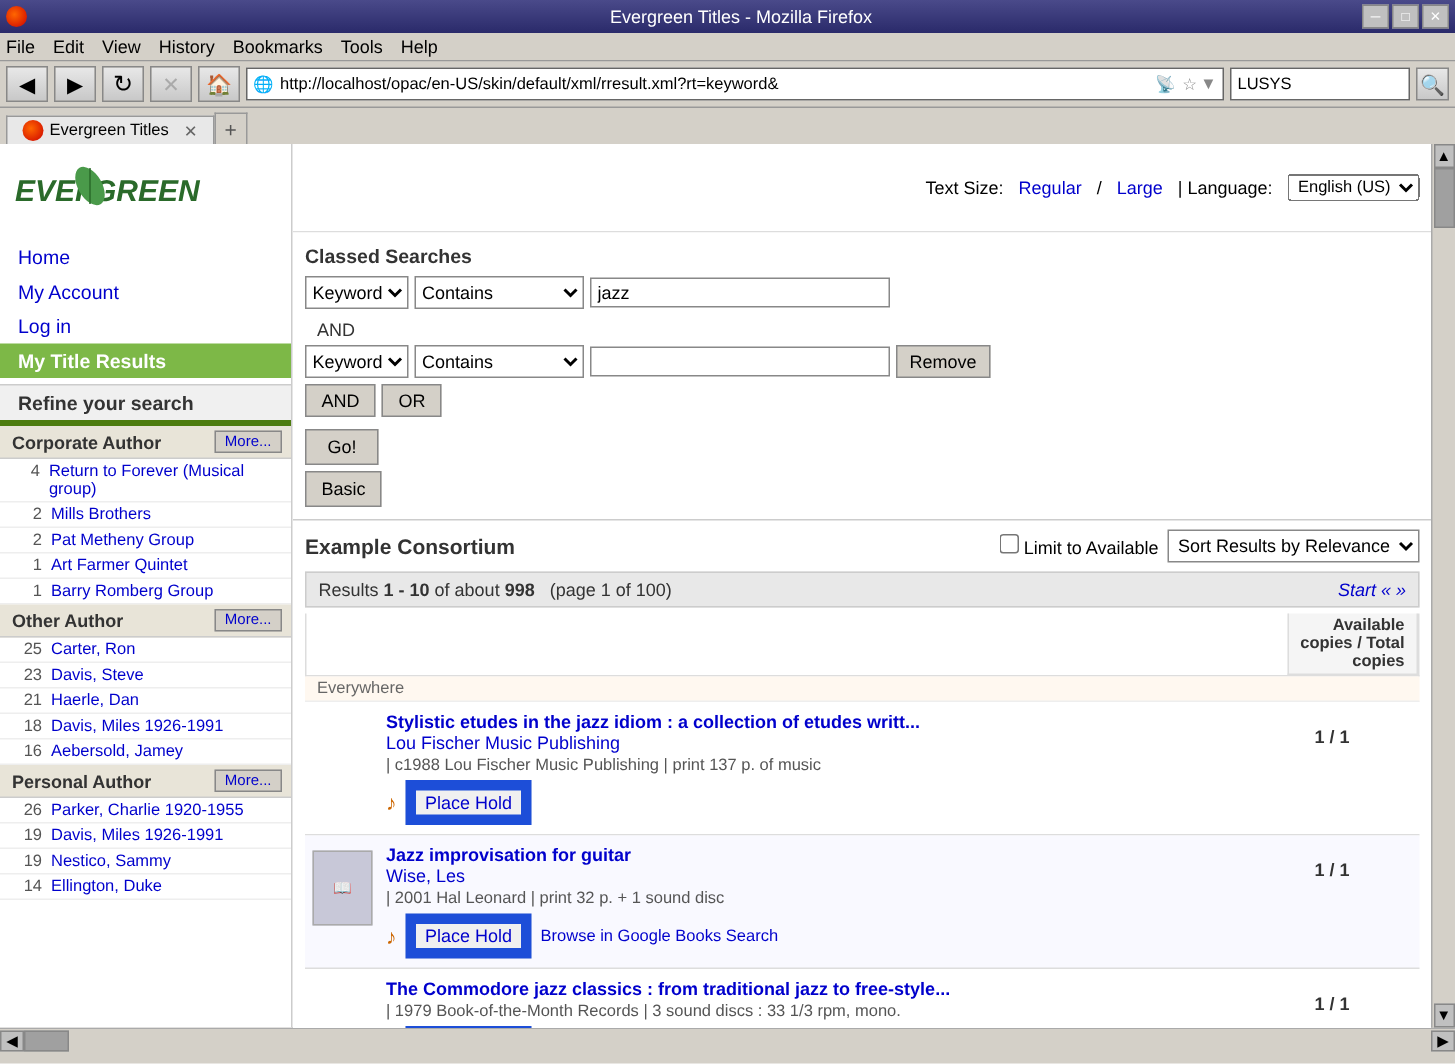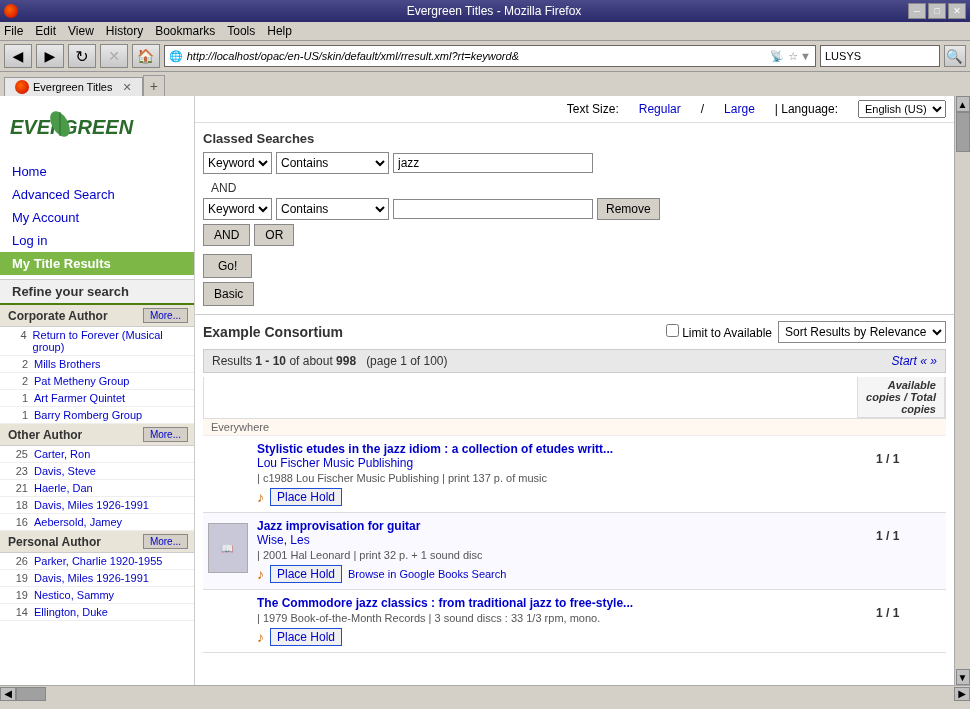--- a/index.html
+++ b/index.html
@@ -59,21 +59,21 @@
       flex: 1;
       display: flex;
       align-items: center;
       border: 1px solid #666;
       background: white;
       height: 22px;
       padding: 0 4px;
       font-size: 11px;
     }
     .address-bar .lock-icon { color: #888; margin-right: 4px; }
-    .address-text { flex: 1; color: #000; font-style: italic; }
+    .address-text { flex: 1; color: #000; }
     .rss-icon { color: orange; margin: 0 2px; }
     .star-icon { color: #888; margin: 0 2px; }
     .search-go-btn {
       width: 22px; height: 22px;
       background: linear-gradient(to bottom, #e8e8e8, #c8c8c8);
       border: 1px solid #888;
       cursor: pointer;
       display: flex; align-items: center; justify-content: center;
     }
 
@@ -132,21 +132,21 @@
       cursor: pointer;
     }
     .sidebar-link.active {
       background: #7db847;
       color: white;
       font-weight: bold;
     }
     .refine-header {
       background: #f0f0f0;
       border-top: 1px solid #ccc;
-      border-bottom: 2px solid #4d7c0f;
+      border-bottom: 4px solid #4d7c0f;
       padding: 4px 12px;
       font-size: 13px;
       font-weight: bold;
       color: #333;
     }
     .author-section {
       background: #7db847;
       color: white;
       text-align: center;
       padding: 3px;
@@ -194,25 +194,25 @@
     
     .content-area {
       flex: 1;
       overflow-y: auto;
       background: white;
     }
 
     
     .top-settings {
       background: white;
-      padding: 4px 8px;
+      padding: 20px 8px;
       display: flex;
       justify-content: flex-end;
       align-items: center;
-      gap: 20px;
+      gap: 10px;
       font-size: 12px;
       border-bottom: 1px solid #ddd;
     }
     .text-size-link { color: #0000cc; cursor: pointer; }
     .lang-select {
       font-size: 11px;
       padding: 1px 2px;
     }
 
     
@@ -333,21 +333,20 @@
     .pagination-links { color: #0000cc; font-style: italic; }
     .avail-header {
       text-align: right;
       font-size: 11px;
       font-weight: bold;
       color: #333;
       padding: 2px 8px;
       background: #f5f5f5;
       border: 1px solid #ddd;
       border-top: none;
-      font-style: italic;
     }
     .everywhere-row {
       background: #fff8f0;
       padding: 2px 8px;
       font-size: 11px;
       color: #666;
       border-bottom: 1px solid #eee;
     }
 
     
@@ -402,21 +401,21 @@
       align-items: center;
       gap: 6px;
       margin-top: 4px;
     }
     .music-icon { color: #cc6600; font-size: 14px; }
     .place-hold-link {
       color: #0000cc;
       font-size: 12px;
       cursor: pointer;
       text-decoration: none;
-      border: 1px solid #1d4ed8;
+      border: 7px solid #1d4ed8;
       padding: 1px 6px;
       background: #f0f0f0;
     }
     .browse-link {
       color: #0000cc;
       font-size: 11px;
       cursor: pointer;
       text-decoration: none;
     }
     .result-copies {
@@ -506,21 +505,20 @@
           <text x="54" y="30" font-family="Arial" font-size="20" font-style="italic" font-weight="bold" fill="#2a6a2a">GREEN</text>
 
           <ellipse cx="52" cy="20" rx="8" ry="14" fill="#4a9a4a" transform="rotate(-30 52 20)"></ellipse>
           <line x1="52" y1="8" x2="52" y2="32" stroke="#2a6a2a" stroke-width="1"></line>
         </svg>
       </div>
     </div>
 
     <div class="sidebar-nav">
       <a class="sidebar-link">Home</a>
-      <a class="sidebar-link">Advanced Search</a>
       <a class="sidebar-link">My Account</a>
       <a class="sidebar-link">Log in</a>
       <a class="sidebar-link active">My Title Results</a>
     </div>
 
     <div class="refine-header">Refine your search</div>
 
 
     <div class="sidebar-section-header">
       <span>Corporate Author</span>

